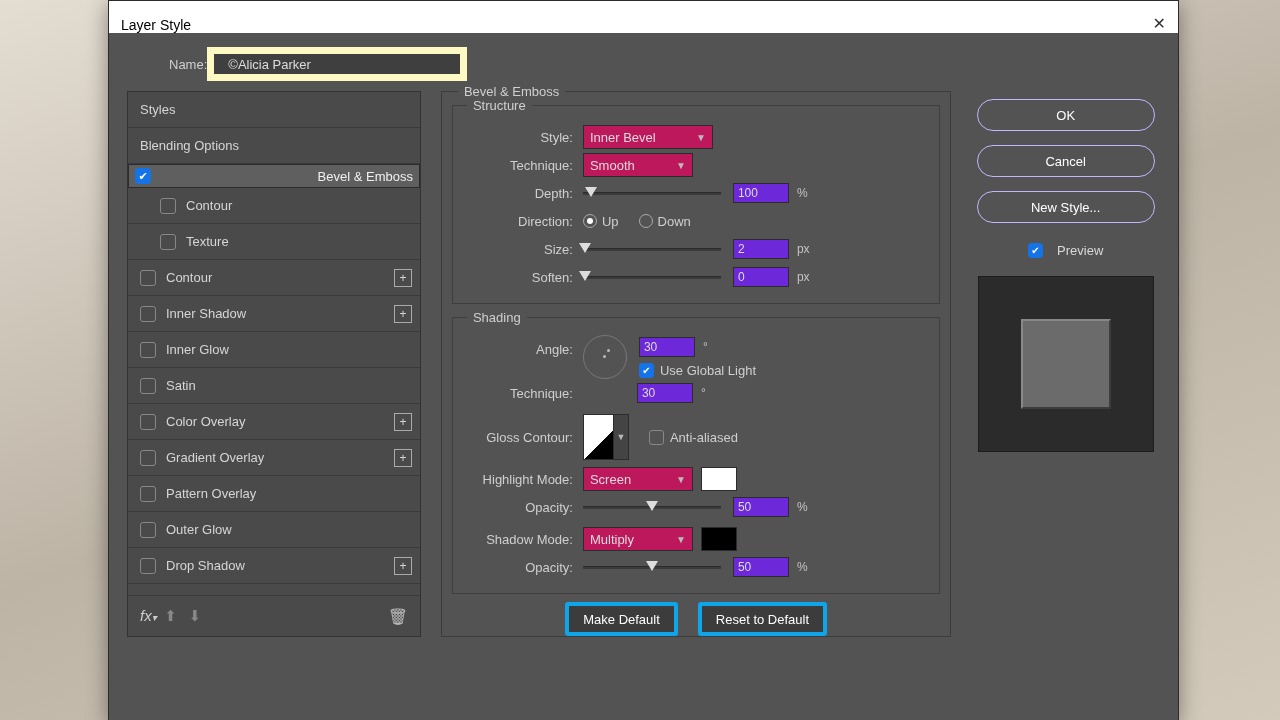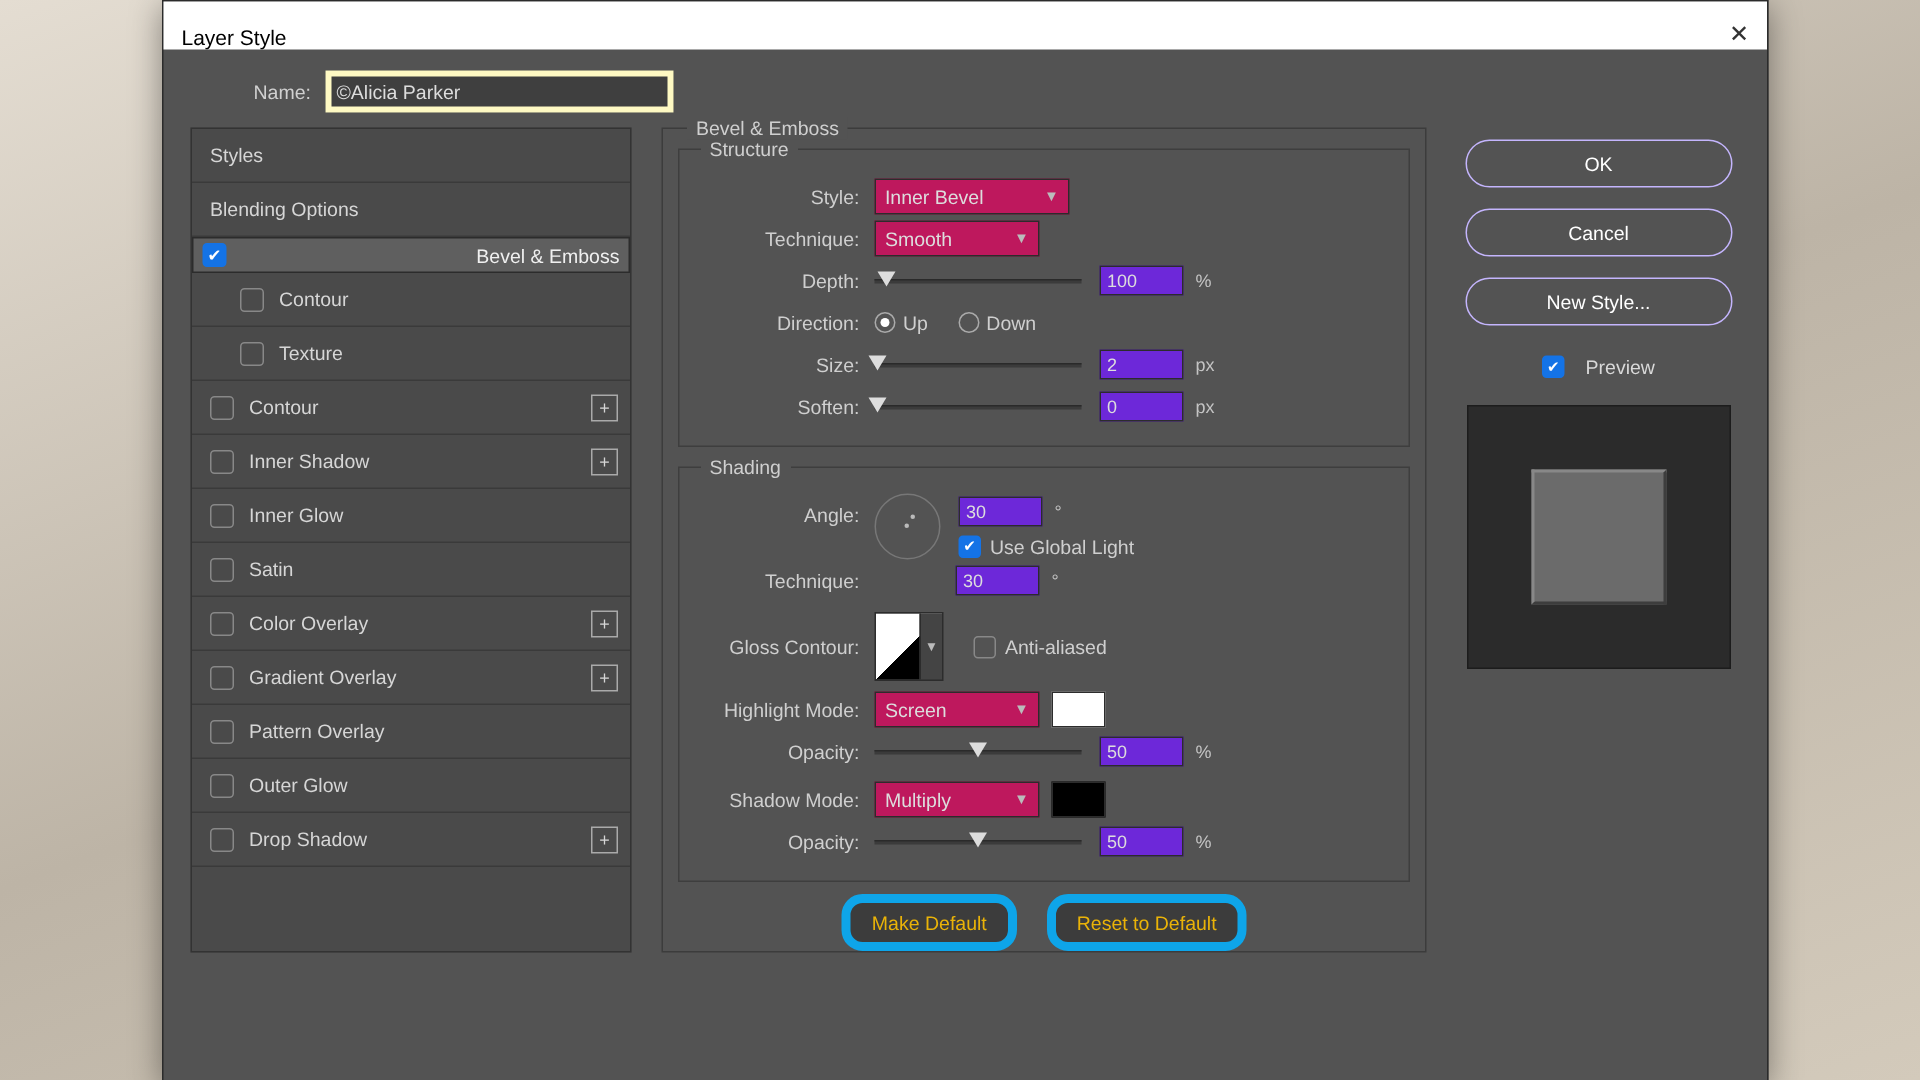--- a/index.html
+++ b/index.html
@@ -1,21 +1,21 @@
 <!DOCTYPE html>
 <html><head>
 <meta charset="utf-8">
 <style>
   html,body{margin:0;padding:0;width:1280px;height:720px;font-family:"Segoe UI",Arial,sans-serif;font-size:13px;color:#d9d9d9;background:#cfc6bb;overflow:hidden}
   .bg{position:absolute;inset:0;background:linear-gradient(160deg,#e4ddd2,#bdb4a6 50%,#d3cabb);}
   .dialog{position:absolute;left:108px;top:0;width:1069px;height:720px;background:#535353;border:1px solid #2b2b2b;box-shadow:0 4px 20px rgba(0,0,0,.4)}
   .titlebar{height:32px;background:#fff;color:#000;display:flex;align-items:flex-end;justify-content:space-between;padding:0 12px;font-size:14px}
   .close-x{font-size:16px;color:#333;cursor:pointer}
-  .name-row{display:flex;align-items:center;gap:10px;padding:14px 0 10px 60px;color:#d0d0d0}
-  .name-input{width:218px;height:20px;background:#3f3f3f;border:4px solid #fef9c3;color:#ddd;padding:0 3px;font-size:13px}
+  .name-row{display:flex;align-items:center;padding:14px 0 10px 60px;color:#d0d0d0}
+  .name-input{width:218px;height:20px;background:#3f3f3f;border:7px solid #fef9c3;color:#ddd;padding:0 14px;font-size:13px}
   .body{display:flex;gap:20px;padding:0 18px}
   .left{width:294px;background:#4a4a4a;border:1px solid #333;display:flex;flex-direction:column}
   .left-top{flex:1}
   .left-item{display:flex;align-items:center;height:35px;padding:0 12px;border-bottom:1px solid #3a3a3a;color:#d6d6d6;cursor:pointer;position:relative}
   .left-item.sub{padding-left:32px}
   .left-item.sel{background:#5f5f5f;color:#f0f0f0}
   .li-check{width:14px;height:14px;border:1px solid #888;border-radius:3px;margin-right:10px;display:flex;align-items:center;justify-content:center;font-size:11px;color:#fff}
   .li-check.ck{background:#1473e6;border-color:#1473e6}
   .plus-badge{position:absolute;right:8px;top:9px;width:16px;height:16px;border:1px solid #aaa;display:flex;align-items:center;justify-content:center;font-size:12px}
   .left-bottom{height:40px;display:flex;align-items:center;justify-content:space-between;padding:0 12px;border-top:1px solid #3a3a3a}
@@ -42,21 +42,21 @@
   .radio{width:12px;height:12px;border:1px solid #aaa;border-radius:50%;display:inline-flex;align-items:center;justify-content:center;margin-right:5px}
   .radio.ck::after{content:'';width:6px;height:6px;border-radius:50%;background:#fff}
   .cbox{width:13px;height:13px;border:1px solid #888;border-radius:3px;display:inline-flex;align-items:center;justify-content:center;font-size:10px;color:#fff;margin-right:6px}
   .cbox.ck{background:#1473e6;border-color:#1473e6}
   .swatch{width:34px;height:22px;border:1px solid #2c2c2c;cursor:pointer}
   .angle-ctrl{width:42px;height:42px;border:1px solid #777;border-radius:50%;position:relative}
   .angle-ctrl::after{content:'';position:absolute;left:55%;top:30%;width:3px;height:3px;background:#bbb;border-radius:50%}
   .angle-ctrl::before{content:'';position:absolute;left:46%;top:46%;width:3px;height:3px;background:#bbb;border-radius:50%}
   .contour-thumb{width:44px;height:44px;border:1px solid #2c2c2c;background:linear-gradient(135deg,#fff 50%,#000 50%);cursor:pointer;position:relative;display:flex}
   .contour-thumb .cc{width:14px;background:#444;border-left:1px solid #2c2c2c;display:flex;align-items:center;justify-content:center;margin-left:auto;font-size:9px;color:#bbb}
-  .small-btn{background:#3c3c3c;border:6px solid #0ea5e9;height:26px;padding:0 14px;color:#eab308;border-radius:14px;cursor:pointer;font-size:13px;display:inline-flex;align-items:center}
+  .small-btn{background:#3c3c3c;border:4px solid #0ea5e9;height:26px;padding:0 14px;color:#ffffff;border-radius:3px;cursor:pointer;font-size:13px;display:inline-flex;align-items:center}
   .btn-row{display:flex;justify-content:center;gap:20px;margin-top:8px}
   .panel-title{position:absolute;left:16px;top:-8px;background:#535353;padding:0 6px;color:#cfcfcf;font-size:13px}
 </style>
 </head>
 <body>
 
 <div class="bg"></div>
 
 <div class="dialog">
 
@@ -127,20 +127,28 @@
           <div class="left-item">
             <span class="li-check"></span>
             <span>Outer Glow</span>
           </div>
           <div class="left-item">
             <span class="li-check"></span>
             <span>Drop Shadow</span>
             <span class="plus-badge">+</span>
           </div>
         </div>
+      <div class="left-bottom">
+        <span>
+          <span class="fx">fx<span style="font-size:10px">▾</span></span>
+          <span class="arrow-ico">⬆</span>
+          <span class="arrow-ico">⬇</span>
+        </span>
+        <span class="trash-ico">🗑</span>
+      </div>
     </div>
 
     <div class="mid">
       <div class="panel-title">Bevel &amp; Emboss</div>
 
       <fieldset>
         <legend>Structure</legend>
 
         <div class="frow">
           <div class="flabel">Style:</div>

